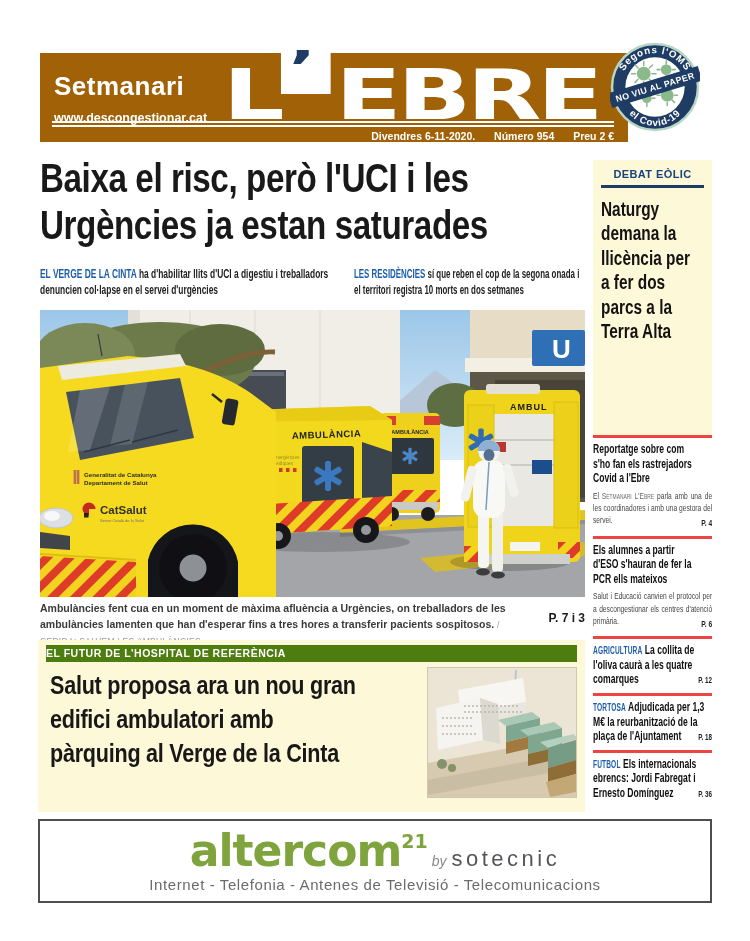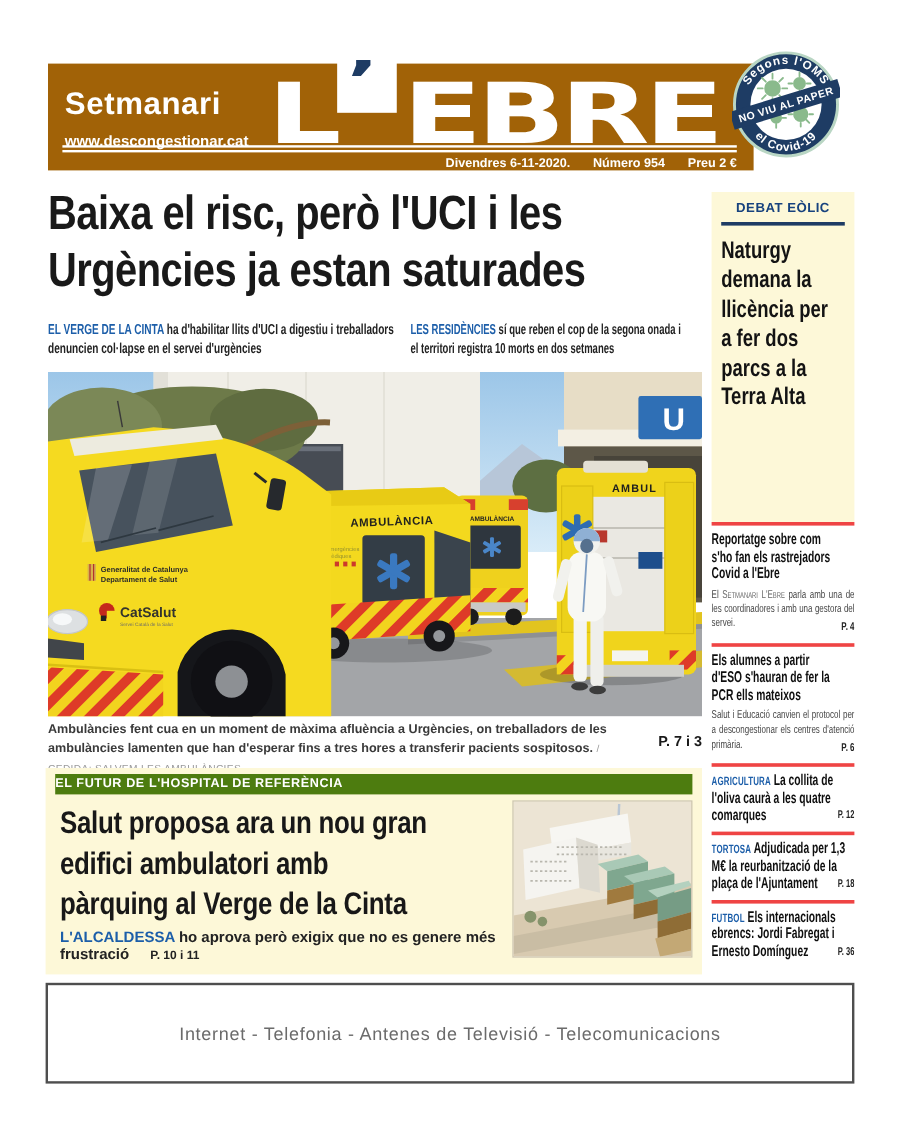--- a/index.html
+++ b/index.html
@@ -25,21 +25,21 @@
   .logo-apos { position:relative; display:inline-block; width:36px; height:44px; background:#fff; margin:0 4px 28px 0px; overflow:hidden; }
   .logo-apos-glyph { position:absolute; left:6px; top:-8px; font-family:"DejaVu Sans", sans-serif; font-weight:bold; font-size:52px; line-height:1; color:#1e3c64; }
   .mh-rule { position:absolute; left:12px; right:14px; height:1.5px; background:#fff; }
   .r1 { top:68px; } .r2 { top:72px; }
   .mh-dateline { position:absolute; right:14px; top:77px; color:#fff; font-weight:bold; font-size:10.5px; }
   .mh-dateline span { margin-left:16px; }
   .badge { position:absolute; left:610px; top:42px; width:90px; height:90px; }
 
   
   .lead-headline { position:absolute; left:40px; top:155px; width:545px; color:#191919; font-weight:bold; font-size:40px; line-height:47px; letter-spacing:-.5px; }
-  .decks { position:absolute; left:40px; top:266px; width:545px; display:flex; }
+  .decks { position:absolute; left:40px; top:266px; width:545px; display:flex; gap:12px; }
   .deck { font-size:12px; font-weight:bold; line-height:1.35; color:#222; }
   .deck-l { width:302px; } .deck-r { width:231px; }
   .kicker { color:#1c5ea9; }
   .photo { position:absolute; left:40px; top:310px; width:545px; height:287px; display:block; }
   .caption { position:absolute; left:40px; top:601px; width:545px; font-size:10.5px; font-weight:bold; color:#3a3a3a; line-height:1.5; }
   .cap-ref { float:right; font-size:12px; color:#1a1a1a; margin-left:10px; margin-top:8px; }
   .cap-credit { font-weight:normal; color:#9a9a9a; font-size:8.5px; letter-spacing:.3px; }
 
   
   .sidebar { position:absolute; left:593px; top:160px; width:119px; }
@@ -359,25 +359,20 @@
 
   <section class="secondary">
     <div class="banner">EL FUTUR DE L'HOSPITAL DE REFERÈNCIA</div>
     <h2 class="sec-head">
       <span class="cnd cx83">
         <span class="ln">Salut proposa ara un nou gran</span>
         <span class="ln">edifici ambulatori amb</span>
         <span class="ln">pàrquing al Verge de la Cinta</span>
       </span>
     </h2>
-    <p class="sec-deck">
-      <span class="kicker">L'ALCALDESSA</span>
-      <span>ho aprova però exigix que no es genere més frustració</span>
-      <span class="sec-pref">P. 10 i 11</span>
-    </p>
 
     <svg class="render" viewBox="0 0 148 129" preserveAspectRatio="none">
       <rect x="0" y="0" width="148" height="129" fill="#ece4d4"></rect>
       <polygon points="0,95 148,68 148,129 0,129" fill="#d8cab0"></polygon>
       <polygon points="0,112 148,84 148,100 0,127" fill="#c9bda4"></polygon>
       <path d="M88,2 L86,44" stroke="#b9c6d4" stroke-width="2"></path>
       <g>
         <polygon points="30,22 95,10 98,34 33,46" fill="#f7f6f2"></polygon>
         <polygon points="33,46 98,34 98,44 33,56" fill="#e8e6df"></polygon>
         <polygon points="8,40 52,30 55,72 10,82" fill="#f5f4f0"></polygon>
@@ -396,16 +391,22 @@
         <polygon points="120,80 148,72 148,92 120,100" fill="#769c85"></polygon>
         <polygon points="120,100 148,92 148,106 120,114" fill="#8f6d36"></polygon>
       </g>
       <polygon points="118,114 148,106 148,124 122,129" fill="#c3a875"></polygon>
       <circle cx="14" cy="96" r="5" fill="#85936b"></circle>
       <circle cx="24" cy="100" r="4" fill="#85936b"></circle>
     </svg>
   </section>
 
   <footer class="ad">
+    <div class="ad-logo">
+      <span class="ad-brand">altercom</span>
+        <span class="ad-sup">21</span>
+        <span class="ad-by">by</span>
+        <span class="ad-sub">sotecnic</span>
+    </div>
     <div class="ad-tagline">Internet - Telefonia - Antenes de Televisió - Telecomunicacions</div>
   </footer>
 
 </div>
 
 </body></html>

